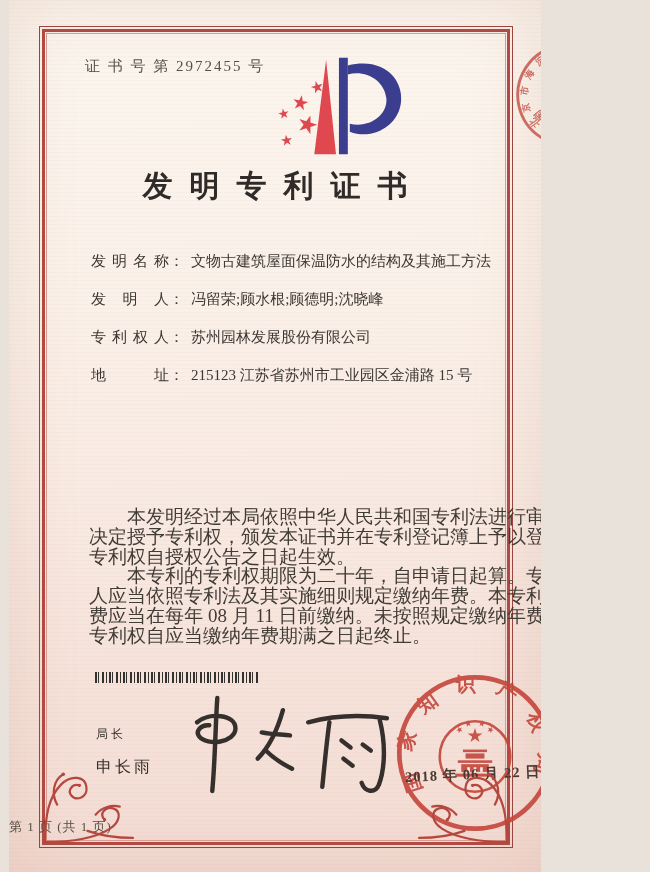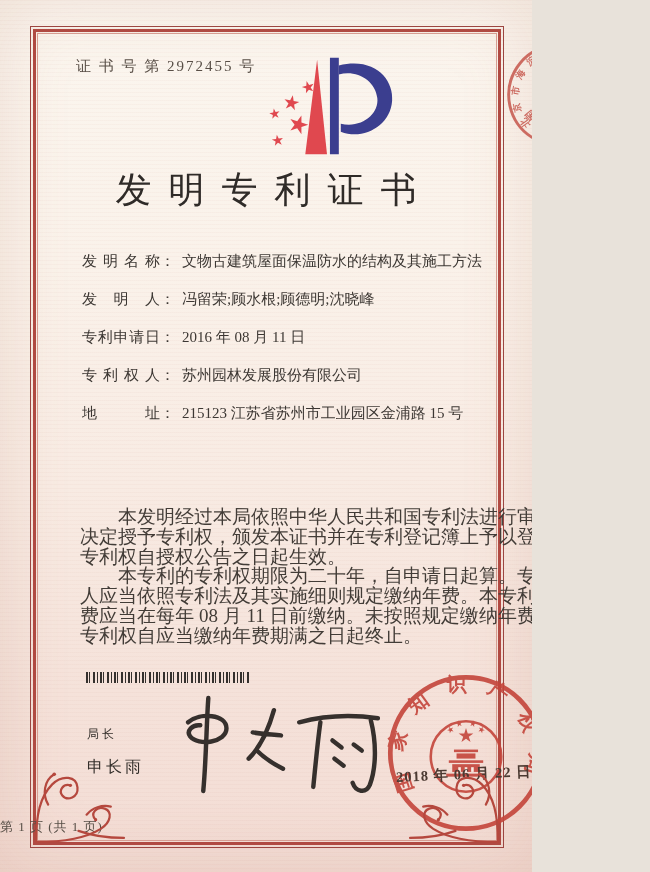--- a/index.html
+++ b/index.html
@@ -1,34 +1,35 @@
 <!DOCTYPE html>
 <html><head>
 <meta charset="utf-8">
 <style>
   html,body { margin:0; padding:0; background:#e8e2da; }
   .page {
     position:relative; width:532px; height:872px; overflow:hidden;
     background:linear-gradient(178deg,#fbf6ef 0%, #faf2ea 30%, #f8ebe3 55%, #f5e2da 78%, #f3dcd4 100%);
     font-family:"Liberation Serif","DejaVu Serif",serif; color:#3b3531;
     box-shadow:inset 0 0 70px rgba(175,115,95,0.18);
+    margin-left:9px;
   }
   .page::before {
     content:""; position:absolute; inset:0; pointer-events:none;
     background:repeating-linear-gradient(180deg, rgba(200,135,120,0.05) 0 1px, rgba(255,255,255,0) 1px 4px);
   }
   
   .frame { position:absolute; left:30px; top:26px; right:28px; bottom:24px; border:1px solid #9c4540; }
   .frame-mid { position:absolute; inset:2px; border:3px solid #b04a42; }
   .frame-in  { position:absolute; inset:1px; border:1px solid #d69c91; }
   
   .cert-no { position:absolute; left:76px; top:57px; font-size:15px; letter-spacing:2px; color:#584e46; }
   .logo { position:absolute; left:252px; top:50px; width:148px; height:114px; }
   .title { position:absolute; left:0; right:0; top:166px; text-align:center;
-           font-size:36px; font-weight:normal; letter-spacing:17px; text-indent:17px; color:#2f2b28; }
+           font-size:30px; font-weight:bold; letter-spacing:17px; text-indent:17px; color:#2f2b28; }
   
   .fields { position:absolute; left:82px; top:250px; width:492px; font-size:15px; color:#3c3733; }
   .frow { height:22px; line-height:22px; margin-bottom:16px; white-space:nowrap; }
   .flabel { display:inline-block; width:78px; text-align:justify; text-align-last:justify; }
   .fcolon { display:inline-block; margin-right:7px; }
   .grant-left { display:inline-block; width:268px; }
   
   .bodytext { position:absolute; left:80px; top:507px; width:494px; font-size:19px;
               line-height:19.8px; text-align:justify; color:#423c37; }
   .bodytext p { margin:0; text-indent:2em; }
@@ -81,23 +82,20 @@
   </svg>
 
   <div class="title">发明专利证书</div>
 
   <div class="fields">
     <div class="frow">
       <span class="flabel">发明名称</span><span class="fcolon">：</span><span>文物古建筑屋面保温防水的结构及其施工方法</span>
     </div>
     <div class="frow">
       <span class="flabel">发明人</span><span class="fcolon">：</span><span>冯留荣;顾水根;顾德明;沈晓峰</span>
-    </div>
-    <div class="frow">
-      <span class="flabel">专利申请日</span><span class="fcolon">：</span><span>2016 年 08 月 11 日</span>
     </div>
     <div class="frow">
       <span class="flabel">专利权人</span><span class="fcolon">：</span><span>苏州园林发展股份有限公司</span>
     </div>
     <div class="frow">
       <span class="flabel">地址</span><span class="fcolon">：</span><span>215123 江苏省苏州市工业园区金浦路 15 号</span>
     </div>
   </div>
 
   <div class="bodytext">

